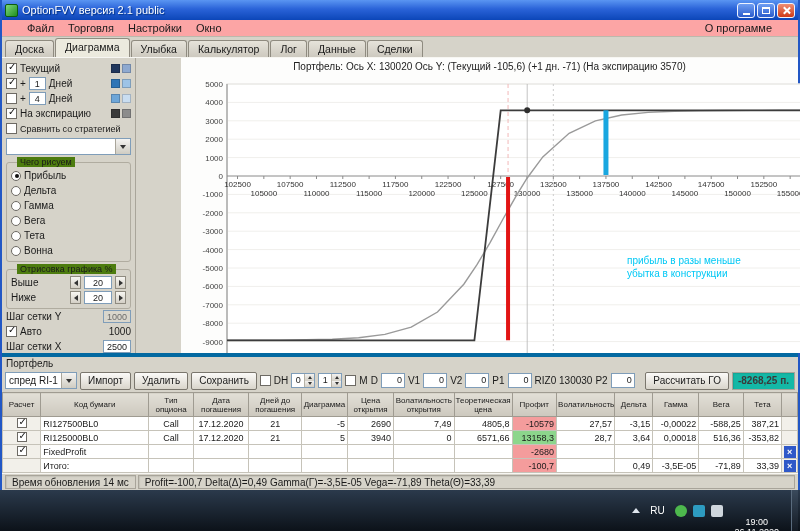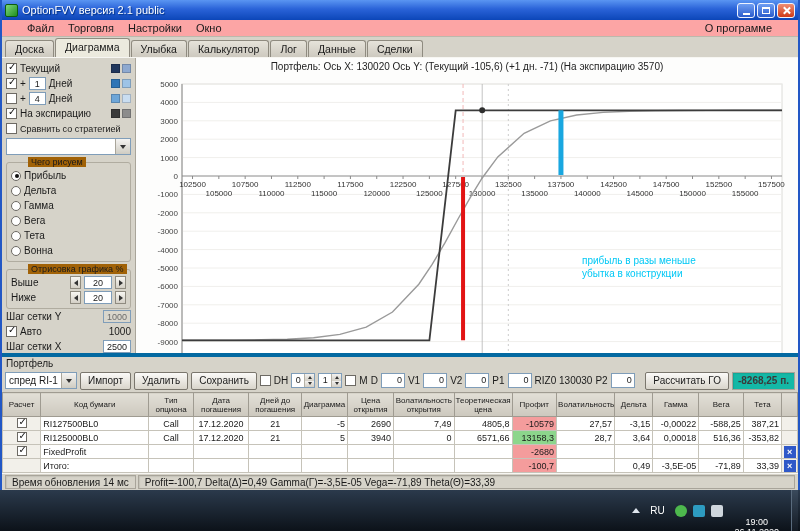--- a/index.html
+++ b/index.html
@@ -21,21 +21,21 @@
   .glyph-x::after{transform:rotate(-45deg);}
   
   .menubar{height:17px;display:flex;align-items:center;background:#fca5a5;border-bottom:1px solid #bcb8ac;padding:0 18px;flex:none;}
   .menu-item{padding:1px 7px;cursor:default;}
   .menu-right{margin-left:auto;padding:1px 8px;}
   
   .tabstrip{height:21px;display:flex;align-items:flex-end;padding:2px 3px 0;background:#d6d3c9;flex:none;border-bottom:1px solid #f7f6f2;}
   .tab{height:17px;padding:2px 9px 0;margin-right:1px;border:1px solid #8f8b80;border-bottom:none;border-radius:3px 3px 0 0;background:linear-gradient(#e6e3da,#cdc9bf);font-size:10.5px;white-space:nowrap;}
   .tab.active{height:19px;background:#eceade;position:relative;z-index:2;}
   
-  .main{flex:1;display:flex;min-height:0;}
+  .main{flex:1;display:flex;min-height:0;gap:45px;}
   .left-panel{width:134px;flex:none;padding:3px 4px;font-size:10px;border-right:1px solid #a9a59a;overflow:hidden;background:#d6d3c9;}
   .prow{display:flex;align-items:center;gap:3px;height:15px;white-space:nowrap;}
   .prow .grow{flex:1;}
   .cb{width:11px;height:11px;background:#fff;border:1px solid #6d6a64;display:inline-block;position:relative;flex:none;}
   .cb.checked::after{content:"✓";position:absolute;top:-3px;left:1px;font-size:10px;color:#111;}
   .rb{width:10px;height:10px;border:1px solid #6d6a64;border-radius:50%;background:#fff;display:inline-block;position:relative;flex:none;}
   .rb.selected::after{content:"";position:absolute;left:2.5px;top:2.5px;width:4px;height:4px;border-radius:50%;background:#111;}
   .mini-field{display:inline-block;min-width:17px;height:13px;border:1px solid #7f9db9;background:#fff;font-size:9px;text-align:center;line-height:12px;padding:0 1px;}
   .mini-field.disabled{background:#d9d6cc;color:#6b6b6b;}
   .mini-field.w28{min-width:28px;}
@@ -43,21 +43,21 @@
   .swatches i{width:9px;height:9px;display:inline-block;border:1px solid #00000030;}
   .combo{display:flex;align-items:center;border:1px solid #7f9db9;background:#fff;height:17px;margin:2px 0;}
   .combo .val{flex:1;padding:0 3px;font-size:10px;white-space:nowrap;overflow:hidden;}
   .combo .dd{width:15px;height:100%;background:linear-gradient(#f4f3f1,#cfccc2);border-left:1px solid #a9a59a;display:flex;align-items:center;justify-content:center;flex:none;}
   .tri-down{width:0;height:0;border-left:3px solid transparent;border-right:3px solid transparent;border-top:4px solid #333;}
   .tri-left{width:0;height:0;border-top:3px solid transparent;border-bottom:3px solid transparent;border-right:4px solid #333;}
   .tri-right{width:0;height:0;border-top:3px solid transparent;border-bottom:3px solid transparent;border-left:4px solid #333;}
   .tri-up-s{width:0;height:0;border-left:2.5px solid transparent;border-right:2.5px solid transparent;border-bottom:3px solid #333;}
   .tri-dn-s{width:0;height:0;border-left:2.5px solid transparent;border-right:2.5px solid transparent;border-top:3px solid #333;}
   .group{border:1px solid #b0aca0;border-radius:3px;margin-top:7px;padding:5px 4px 3px;position:relative;}
-  .group-title{position:absolute;top:-6px;left:21px;background:#a16207;padding:0 3px;font-size:9px;}
+  .group-title{position:absolute;top:-6px;left:10px;background:#4d7c0f;padding:0 3px;font-size:9px;}
   .spin-btn{width:11px;height:13px;border:1px solid #8f8b80;background:linear-gradient(#f7f6f2,#d4d0c6);display:inline-flex;align-items:center;justify-content:center;flex:none;}
   
   .chart-pane{flex:1;background:#fdfdfc;display:flex;flex-direction:column;min-width:0;padding-top:3px;}
   .chart-title{text-align:center;font-size:10px;color:#222;height:15px;flex:none;white-space:nowrap;overflow:hidden;}
   svg text{font-family:"Liberation Sans",sans-serif;}
   
   .portfolio{flex:none;background:#d6d3c9;border-top:4px solid #0369a1;}
   .pf-label{font-size:10px;padding:1px 4px 0;height:13px;}
   .pf-toolbar{display:flex;align-items:center;gap:3px;padding:1px 3px 2px;height:22px;font-size:10px;white-space:nowrap;}
   .btn{border:1px solid #7a766d;border-radius:2px;background:linear-gradient(#fbfaf8,#d9d5cb);font-size:10px;padding:0 7px;height:18px;line-height:16px;flex:none;}

